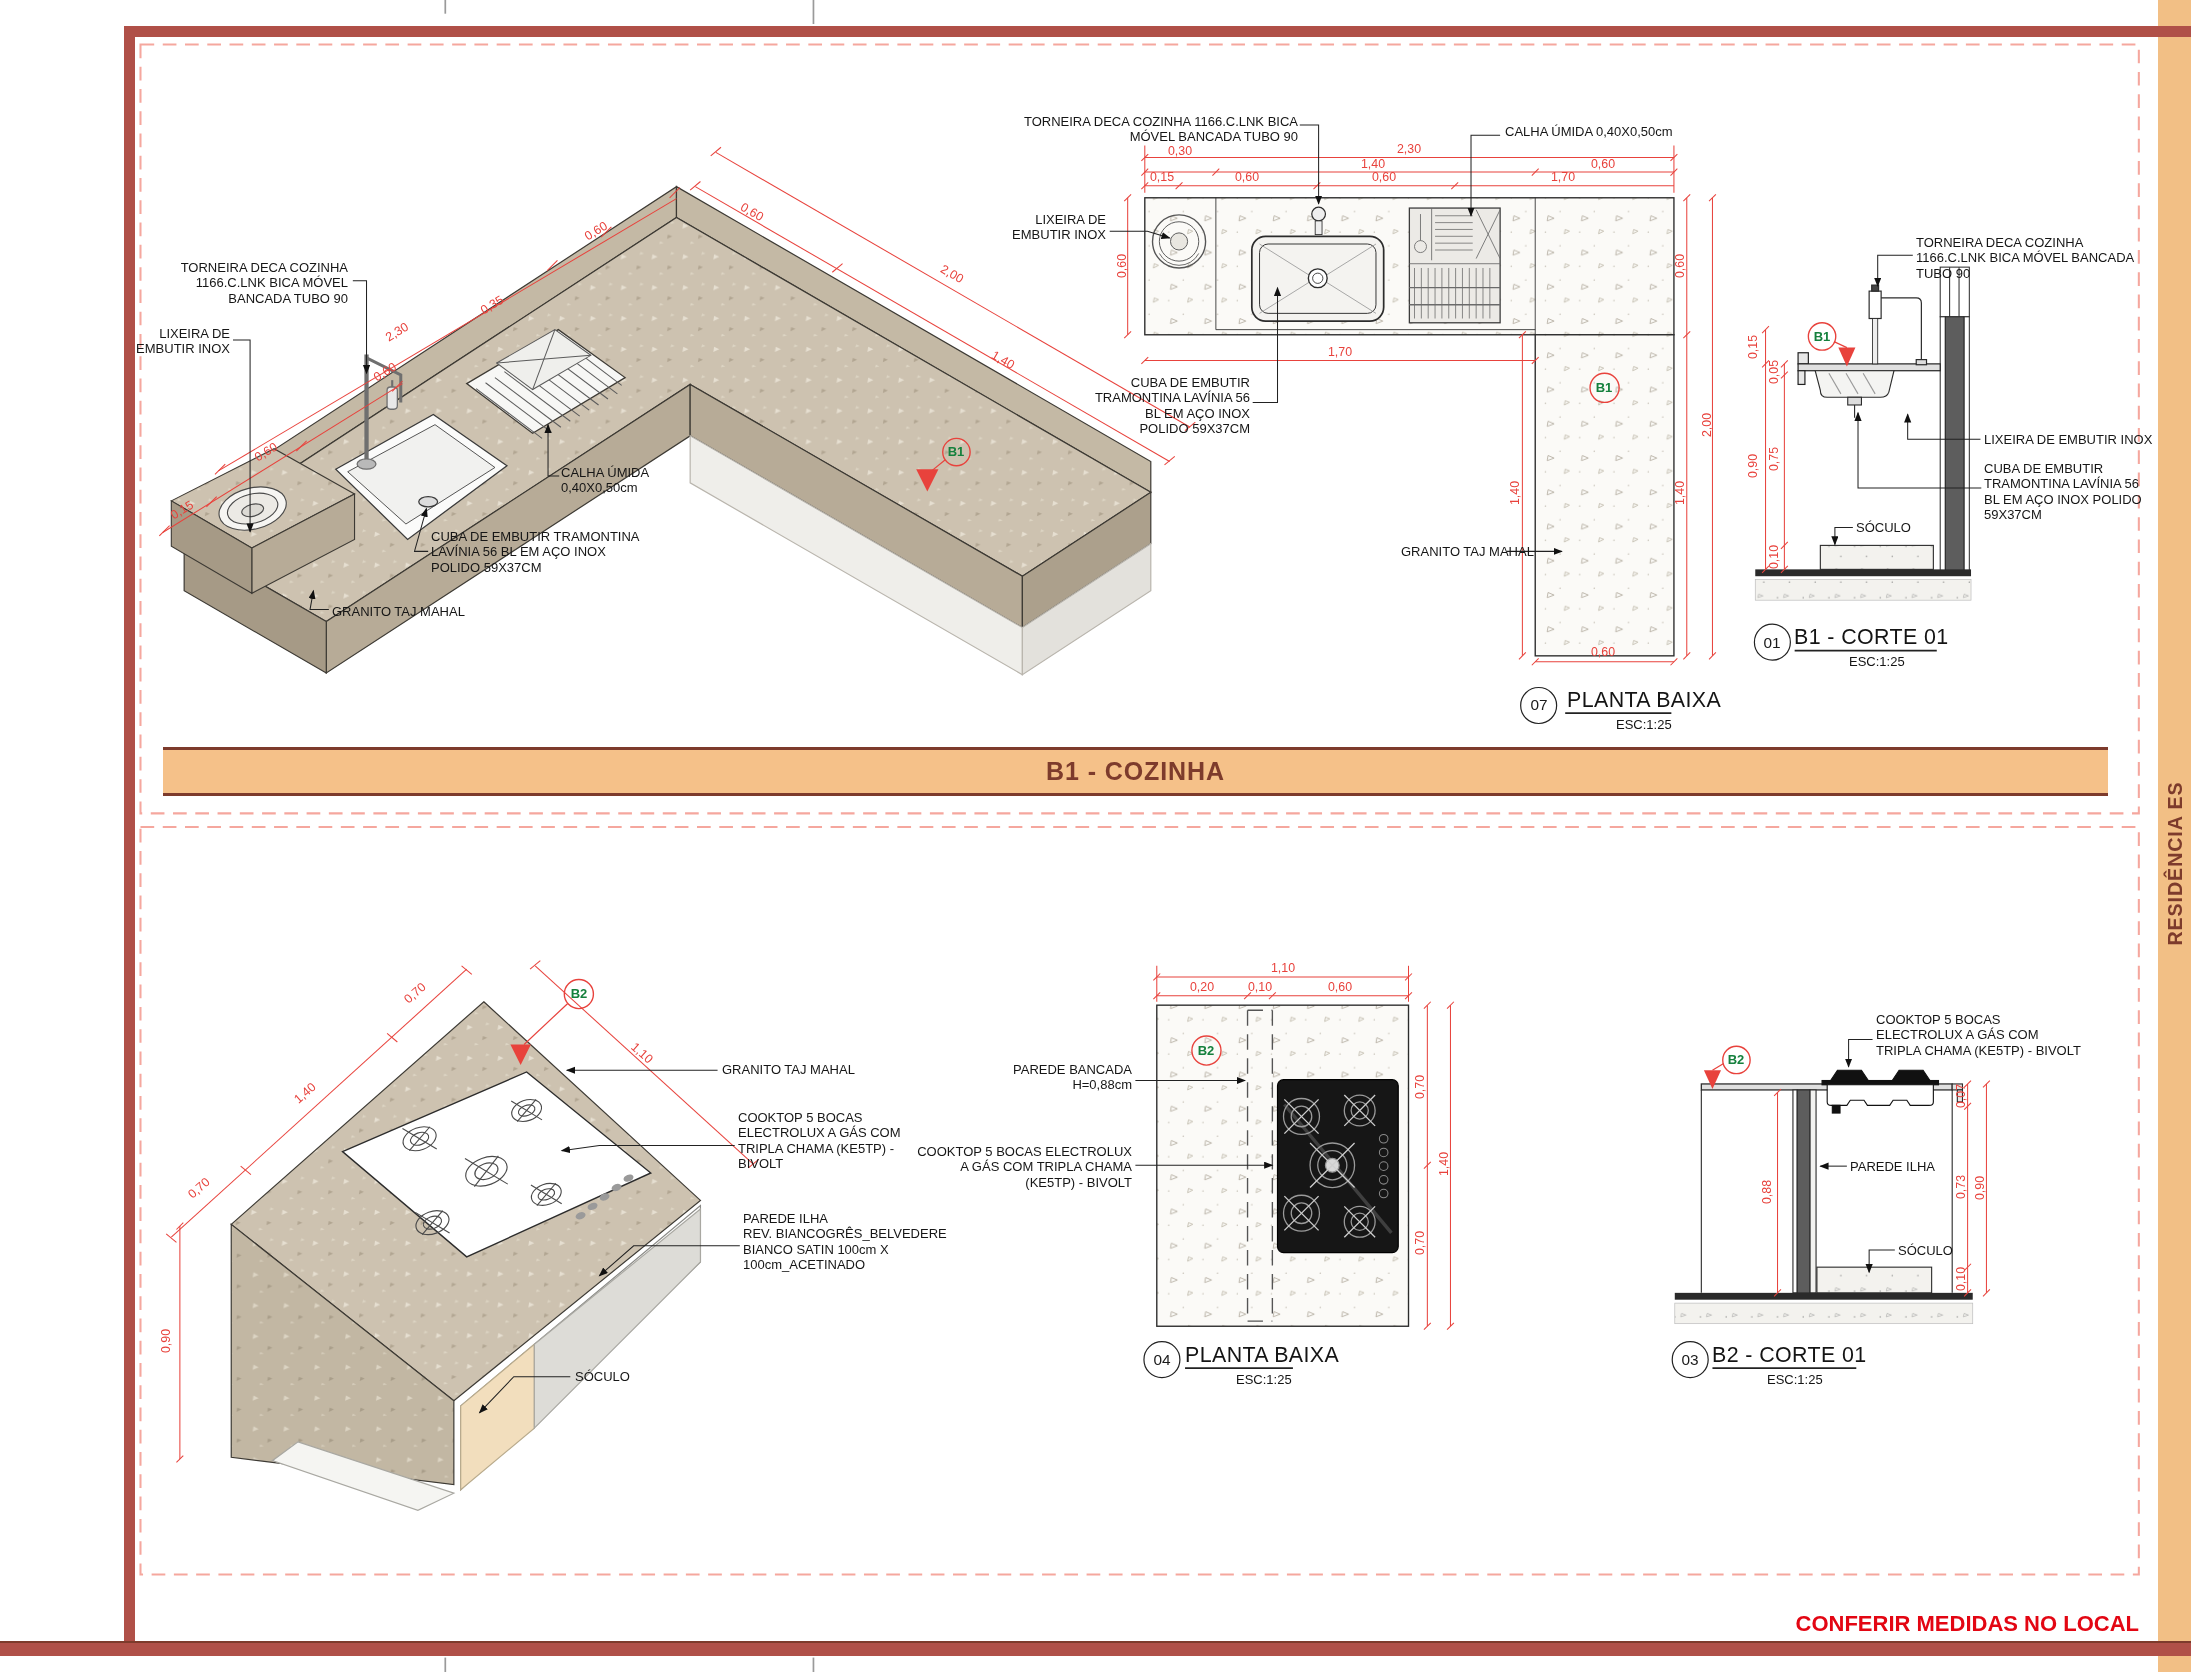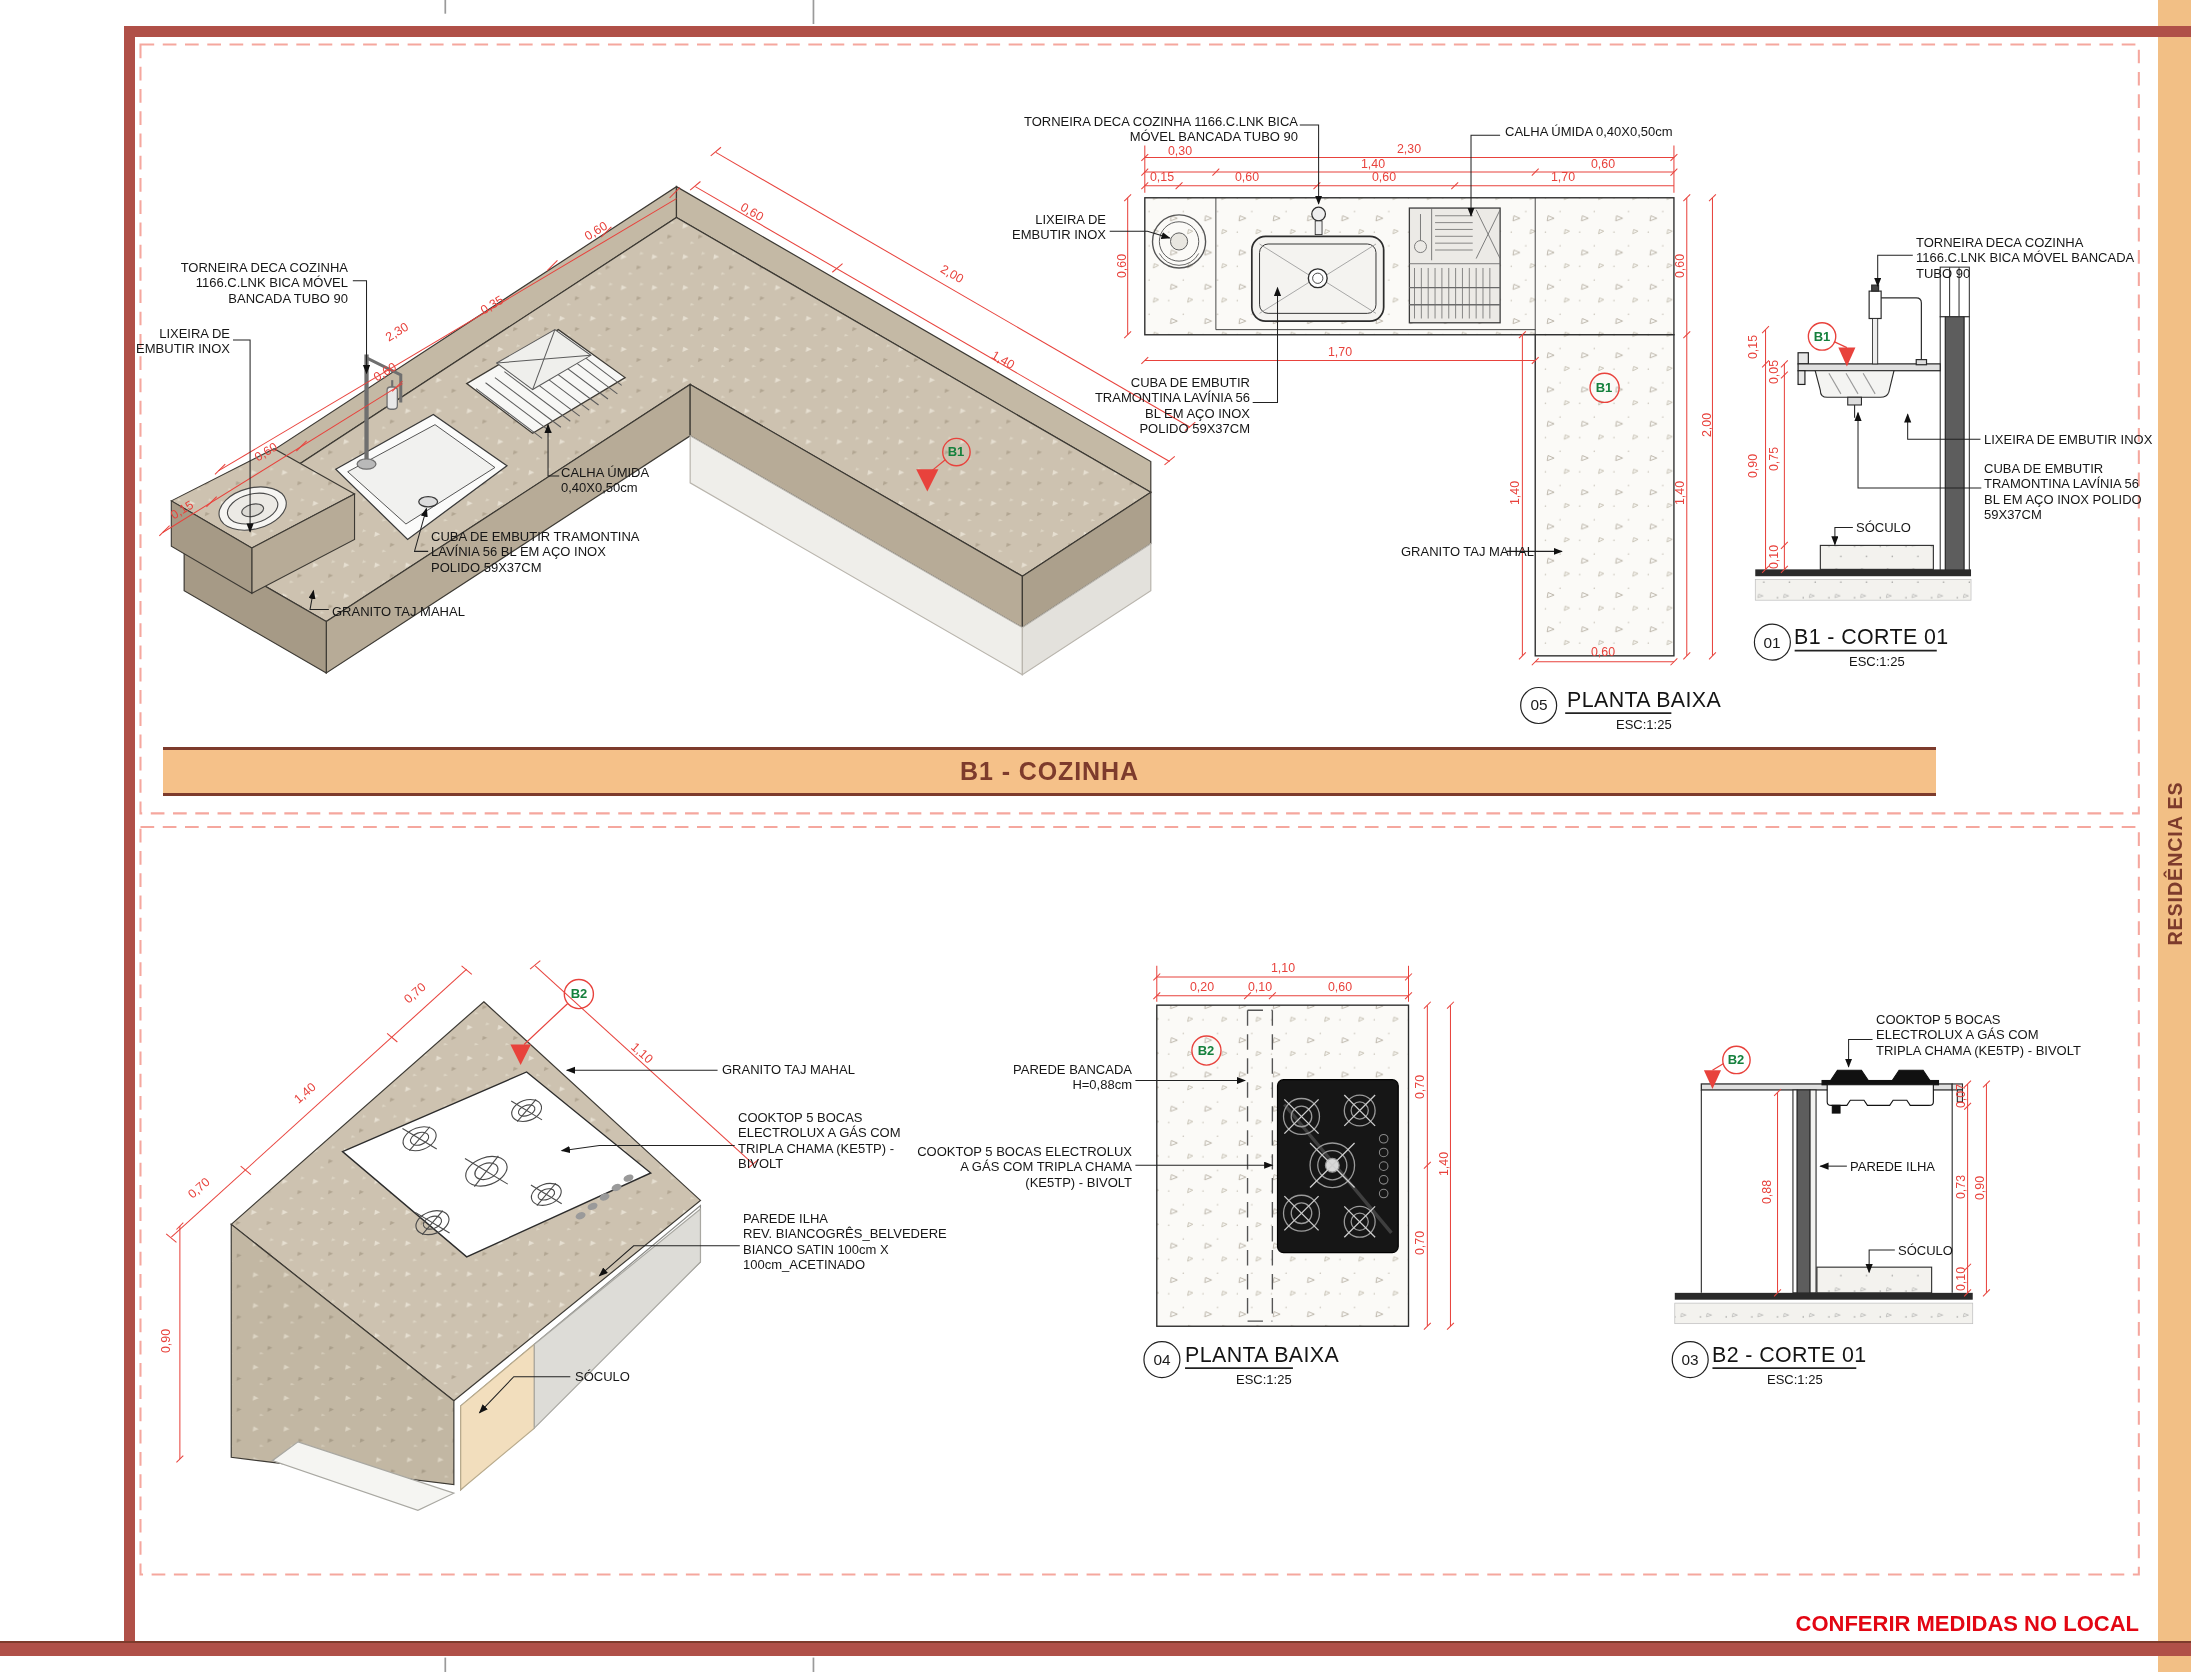--- a/index.html
+++ b/index.html
@@ -6,21 +6,21 @@
   .sheet{position:relative;width:2192px;height:1673px;background:#ffffff;overflow:hidden;
          font-family:"Liberation Sans",sans-serif;}
   .lbl{position:absolute;font-size:13px;line-height:1.18;color:#161616;white-space:pre-line;}
   .ra{text-align:right;}
   .dim{position:absolute;width:38px;text-align:center;font-size:12.4px;color:#e8423c;
        white-space:nowrap;transform-origin:center center;}
   .mk{position:absolute;width:38px;text-align:center;font-size:13px;font-weight:bold;color:#15803d;}
   .num{position:absolute;width:38px;text-align:center;font-size:15.4px;color:#1a1a1a;}
   .ttl{position:absolute;font-size:21.4px;color:#141414;letter-spacing:0.4px;}
   .esc{position:absolute;font-size:13px;color:#141414;}
-  .banner{position:absolute;left:163px;width:1773px;height:43px;background:#f5c189;
+  .banner{position:absolute;left:163px;width:1945px;height:43px;background:#f5c189;
           border-top:3.4px solid #7d3b2c;border-bottom:3.4px solid #7d3b2c;
           display:flex;align-items:center;justify-content:center;}
   .banner span{font-size:25px;font-weight:bold;color:#7d3b2c;letter-spacing:0.9px;}
   .strip{position:absolute;left:2158px;top:0;width:33px;height:1673px;background:#f2bf85;}
   .stript{position:absolute;left:2073px;top:852px;width:205px;text-align:center;
           font-size:19.7px;font-weight:bold;color:#7d3b2c;transform:rotate(-90deg);letter-spacing:0.9px;}
   .redbar{position:absolute;left:0;top:1641px;width:2192px;height:13px;background:#b05048;
           border-top:2.6px solid #7d3b2c;}
   .bl{position:absolute;background:#b05048;}
   .note{position:absolute;right:53px;top:1611px;font-size:22px;font-weight:bold;color:#e30613;}
@@ -590,21 +590,21 @@
   <div class="dim" style="left:1228px;top:170px">0,60</div>
   <div class="dim" style="left:1365px;top:170px">0,60</div>
   <div class="dim" style="left:1544px;top:170px">1,70</div>
   <div class="dim" style="left:1103px;top:259px;transform:rotate(-90deg)">0,60</div>
   <div class="dim" style="left:1321px;top:345px">1,70</div>
   <div class="dim" style="left:1496px;top:486px;transform:rotate(-90deg)">1,40</div>
   <div class="dim" style="left:1661px;top:259px;transform:rotate(-90deg)">0,60</div>
   <div class="dim" style="left:1661px;top:486px;transform:rotate(-90deg)">1,40</div>
   <div class="dim" style="left:1688px;top:418px;transform:rotate(-90deg)">2,00</div>
   <div class="dim" style="left:1584px;top:645px">0,60</div>
-  <div class="num" style="left:1520px;top:696px">05</div>
+  <div class="num" style="left:1520px;top:696px">07</div>
   <div class="ttl" style="left:1567px;top:688px">PLANTA BAIXA</div>
   <div class="esc" style="left:1616px;top:717px">ESC:1:25</div>
 
   <div class="lbl" style="left:1916px;top:235px">TORNEIRA DECA COZINHA
 1166.C.LNK BICA MÓVEL BANCADA
 TUBO 90</div>
   <div class="lbl" style="left:1984px;top:432px">LIXEIRA DE EMBUTIR INOX</div>
   <div class="lbl" style="left:1984px;top:461px">CUBA DE EMBUTIR
 TRAMONTINA LAVÍNIA 56
 BL EM AÇO INOX POLIDO

